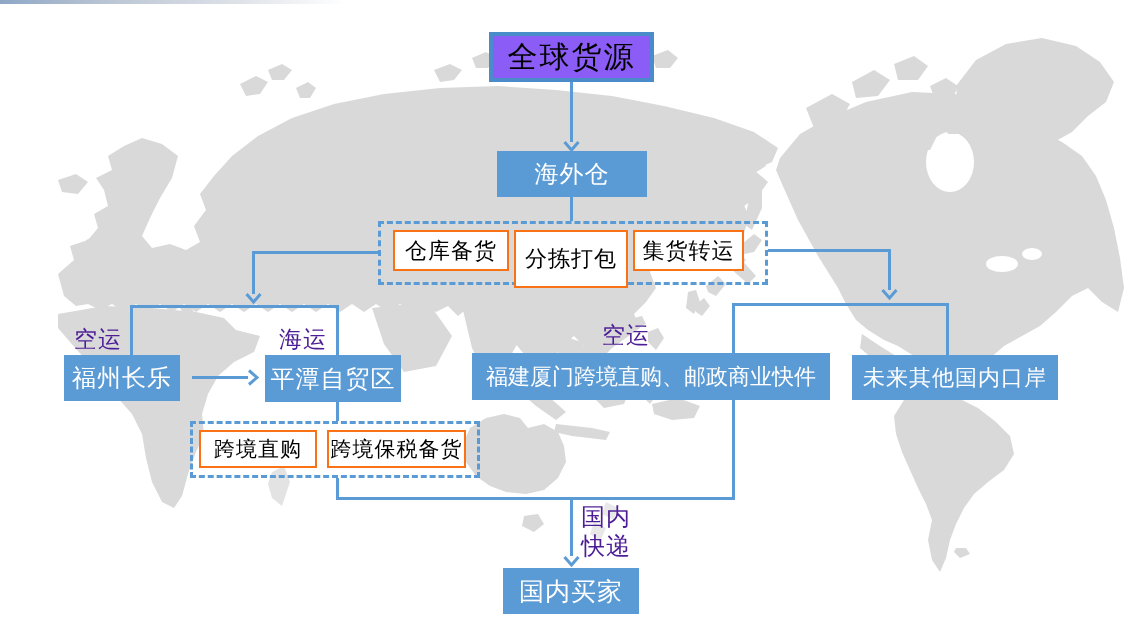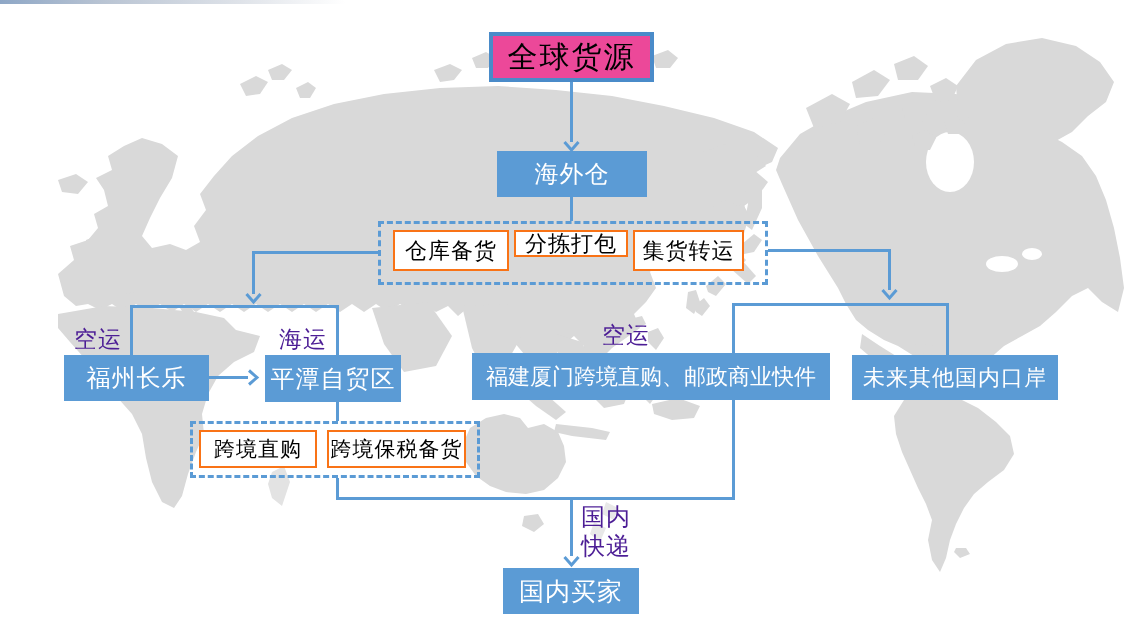--- a/index.html
+++ b/index.html
@@ -8,31 +8,31 @@
   .stage svg{position:absolute;left:0;top:0;}
   .topstrip{position:absolute;left:0;top:0;width:345px;height:4px;
             background:linear-gradient(90deg,#8ea7c6 0%,#b9c4d3 30%,#dfe3e9 70%,rgba(255,255,255,0) 100%);}
   .node{position:absolute;display:flex;align-items:center;justify-content:center;
         box-sizing:border-box;white-space:nowrap;letter-spacing:1px;}
   .blue{background:#5B9BD5;color:#ffffff;}
   .whitebox{background:#ffffff;border:2px solid #f97316;color:#000000;}
   .dashedbox{position:absolute;box-sizing:border-box;border:3px dashed #5B9BD5;background:transparent;}
   .lbl{position:absolute;color:#4c1d95;letter-spacing:1px;}
 
-  #n-global{left:489px;top:32px;width:165px;height:50px;background:#ec4899;border:4px solid #4A8BC9;
+  #n-global{left:489px;top:32px;width:165px;height:50px;background:#8b5cf6;border:4px solid #4A8BC9;
             color:#000;font-size:30px;letter-spacing:2px;}
   #n-overseas{left:497px;top:151px;width:150px;height:46px;font-size:24px;}
   #dash1{left:378px;top:221px;width:390px;height:64px;}
   #n-step0{left:393px;top:230px;width:116px;height:41px;font-size:22px;}
-  #n-step1{left:514px;top:230px;width:114px;height:27px;font-size:22px;}
+  #n-step1{left:514px;top:230px;width:114px;height:58px;font-size:22px;}
   #n-step2{left:633px;top:230px;width:111px;height:41px;font-size:22px;}
   #l-air-left{left:74px;top:324px;font-size:23px;}
   #l-sea{left:279px;top:324px;font-size:23px;}
   #l-air-mid{left:602px;top:320px;font-size:23px;}
-  #n-fuzhou{left:64px;top:355px;width:145px;height:46px;font-size:24px;}
+  #n-fuzhou{left:64px;top:355px;width:116px;height:46px;font-size:24px;}
   #n-pingtan{left:265px;top:355px;width:136px;height:47px;font-size:24px;text-align:right;}
   #n-xiamen{left:472px;top:353px;width:358px;height:47px;font-size:22px;letter-spacing:0;}
   #n-future{left:852px;top:355px;width:206px;height:45px;font-size:22px;}
   #dash2{left:190px;top:421px;width:290px;height:57px;}
   #n-cb0{left:199px;top:430px;width:118px;height:38px;font-size:21px;}
   #n-cb1{left:327px;top:430px;width:139px;height:38px;font-size:21px;}
   #l-express{left:581px;top:502px;font-size:24px;line-height:29px;}
   #n-buyer{left:503px;top:568px;width:136px;height:46px;font-size:25px;}
 </style>
 </head>

